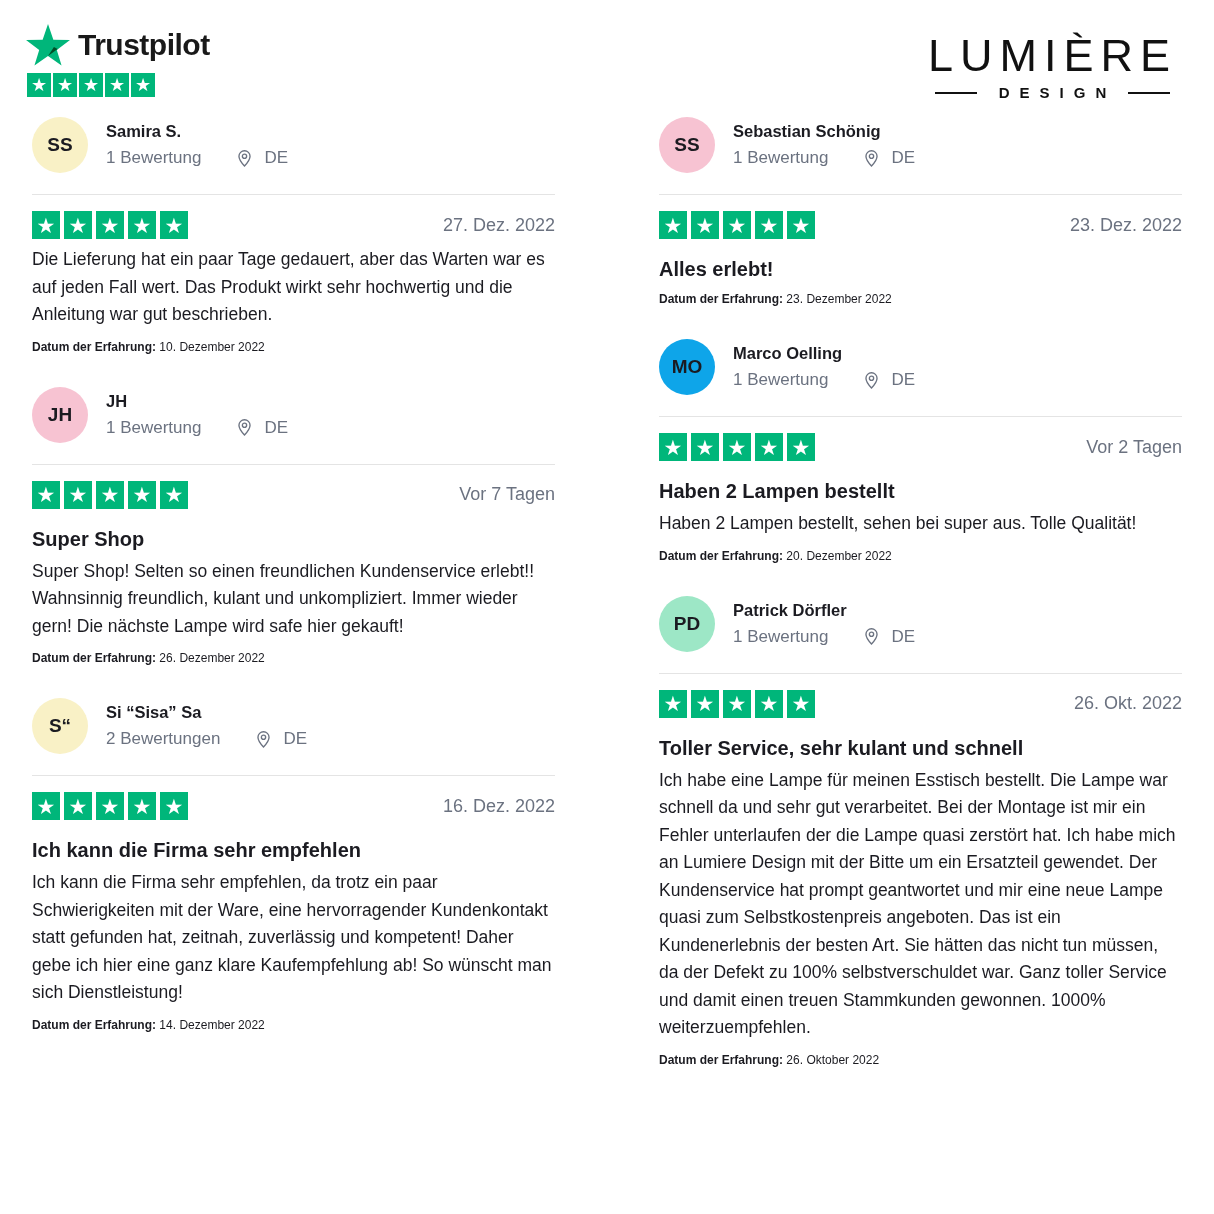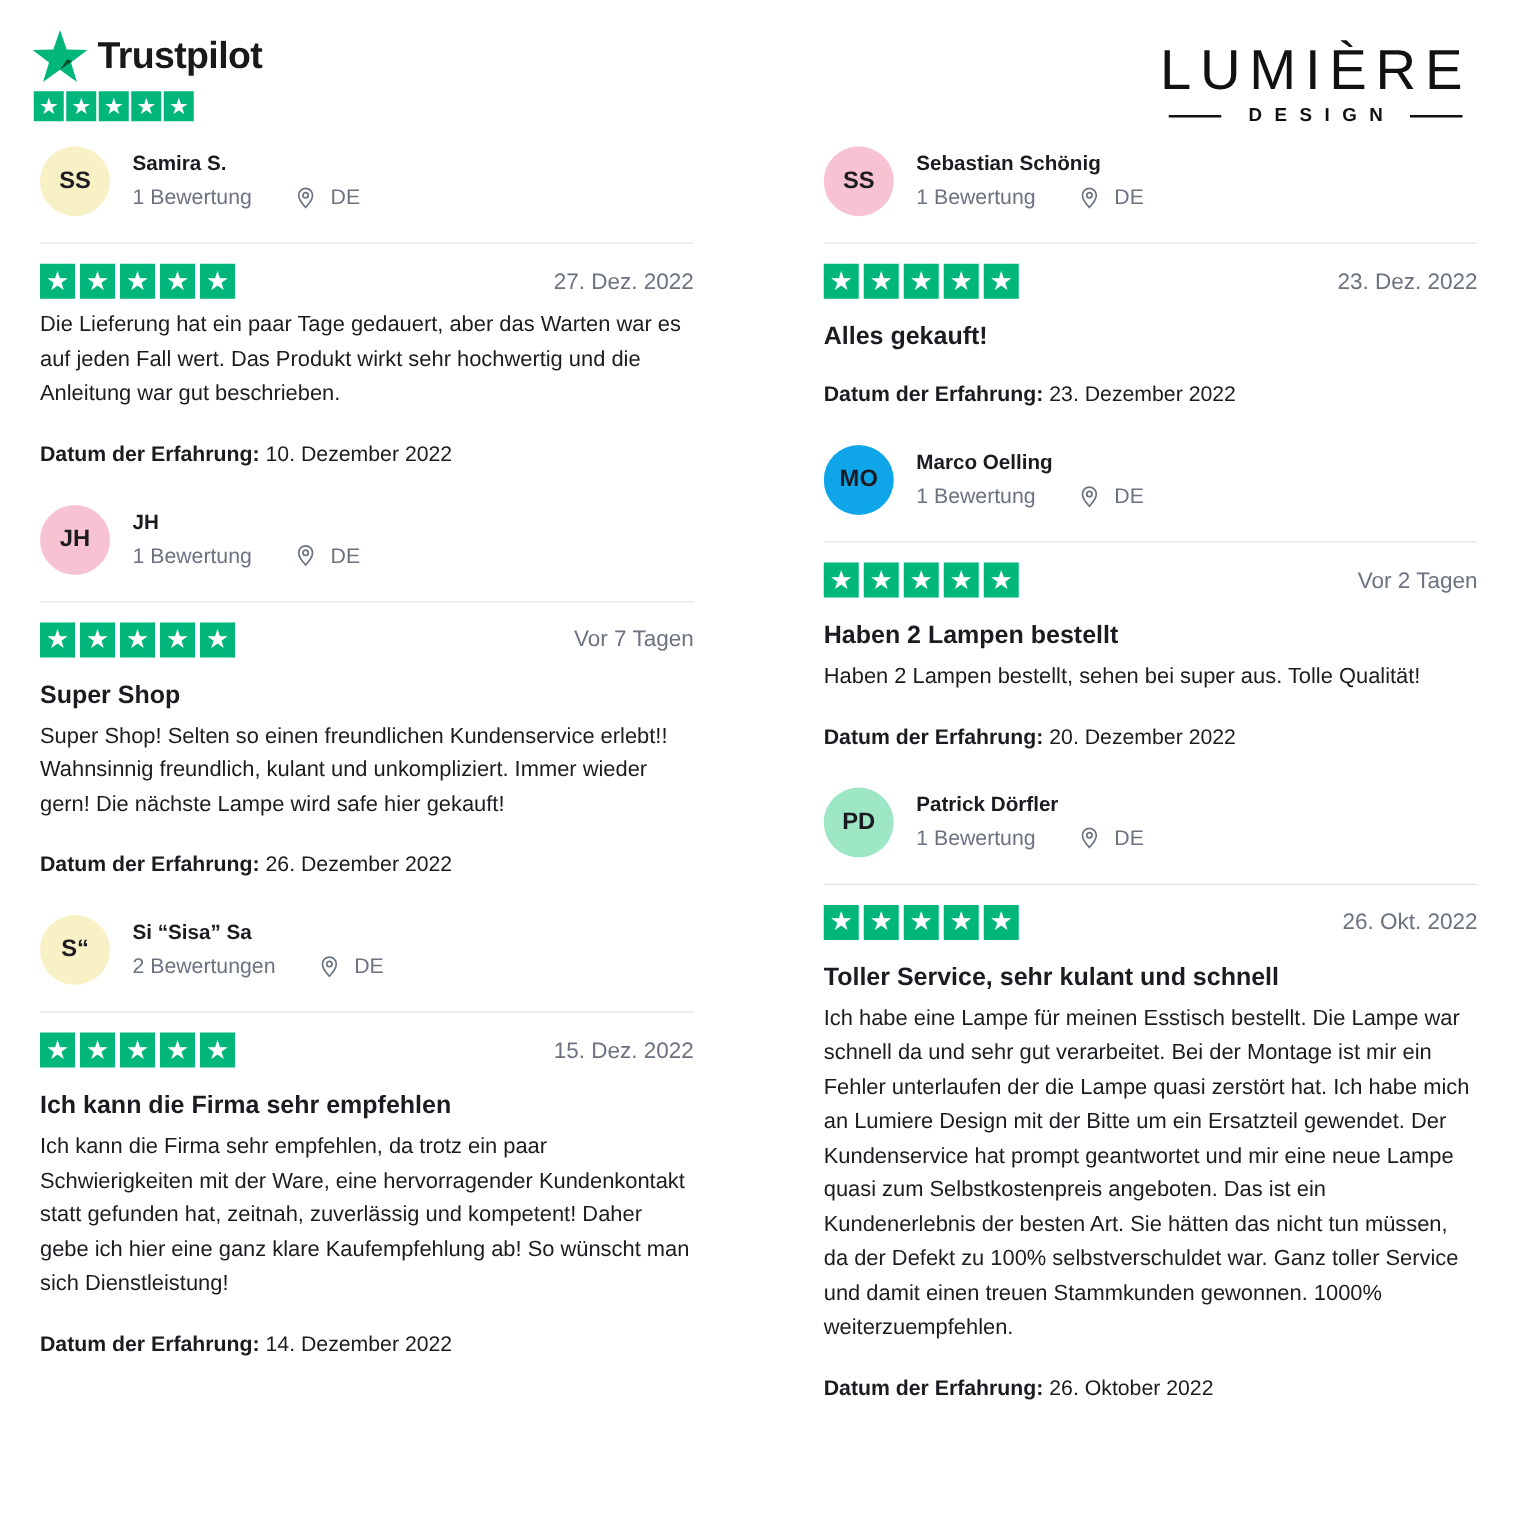--- a/index.html
+++ b/index.html
@@ -58,21 +58,21 @@
   .star-rating { display: flex; gap: 4px; }
   .star-box {
     width: 28px; height: 28px; background: #00b67a; color: #ffffff;
     display: flex; align-items: center; justify-content: center;
     font-size: 21px; line-height: 1;
   }
   .review-date { color: #6b7280; font-size: 18px; }
 
   .review-title { font-size: 20px; font-weight: 700; margin-top: 19px; color: #1b1b21; }
   .review-body { font-size: 17.5px; line-height: 27.5px; margin-top: 7px; color: #1b1b21; }
-  .experience { margin-top: 22px; font-size: 17px; line-height: 26px; }
+  .experience { margin-top: 5px; font-size: 12px; line-height: 26px; }
   .experience-label { font-weight: 700; }
 </style>
 </head>
 <body>
 
 <div class="page">
 
   <div class="header">
     <div>
       <div class="tp-logo-row">
@@ -202,21 +202,21 @@
     </div>
     <hr class="divider">
     <div class="stars-row">
       <div class="star-rating">
               <span class="star-box">★</span>
               <span class="star-box">★</span>
               <span class="star-box">★</span>
               <span class="star-box">★</span>
               <span class="star-box">★</span>
             </div>
-      <span class="review-date">15. Dez. 2022</span>
+      <span class="review-date">16. Dez. 2022</span>
     </div>
     <div class="review-title">Ich kann die Firma sehr empfehlen</div>
     <div class="review-body">Ich kann die Firma sehr empfehlen, da trotz ein paar Schwierigkeiten mit der Ware, eine hervorragender Kundenkontakt statt gefunden hat, zeitnah, zuverlässig und kompetent! Daher gebe ich hier eine ganz klare Kaufempfehlung ab! So wünscht man sich Dienstleistung!</div>
     <div class="experience">
       <span class="experience-label">Datum der Erfahrung:</span>
       <span> 14. Dezember 2022</span>
     </div>
   </div>
 </div>
     <div>
@@ -244,21 +244,21 @@
     <div class="stars-row">
       <div class="star-rating">
               <span class="star-box">★</span>
               <span class="star-box">★</span>
               <span class="star-box">★</span>
               <span class="star-box">★</span>
               <span class="star-box">★</span>
             </div>
       <span class="review-date">23. Dez. 2022</span>
     </div>
-    <div class="review-title">Alles gekauft!</div>
+    <div class="review-title">Alles erlebt!</div>
     <div class="experience">
       <span class="experience-label">Datum der Erfahrung:</span>
       <span> 23. Dezember 2022</span>
     </div>
   </div>
 
   <div class="review">
     <div class="user-row">
       <div class="avatar" style="background: #0ea5e9;">
         <span>MO</span>

